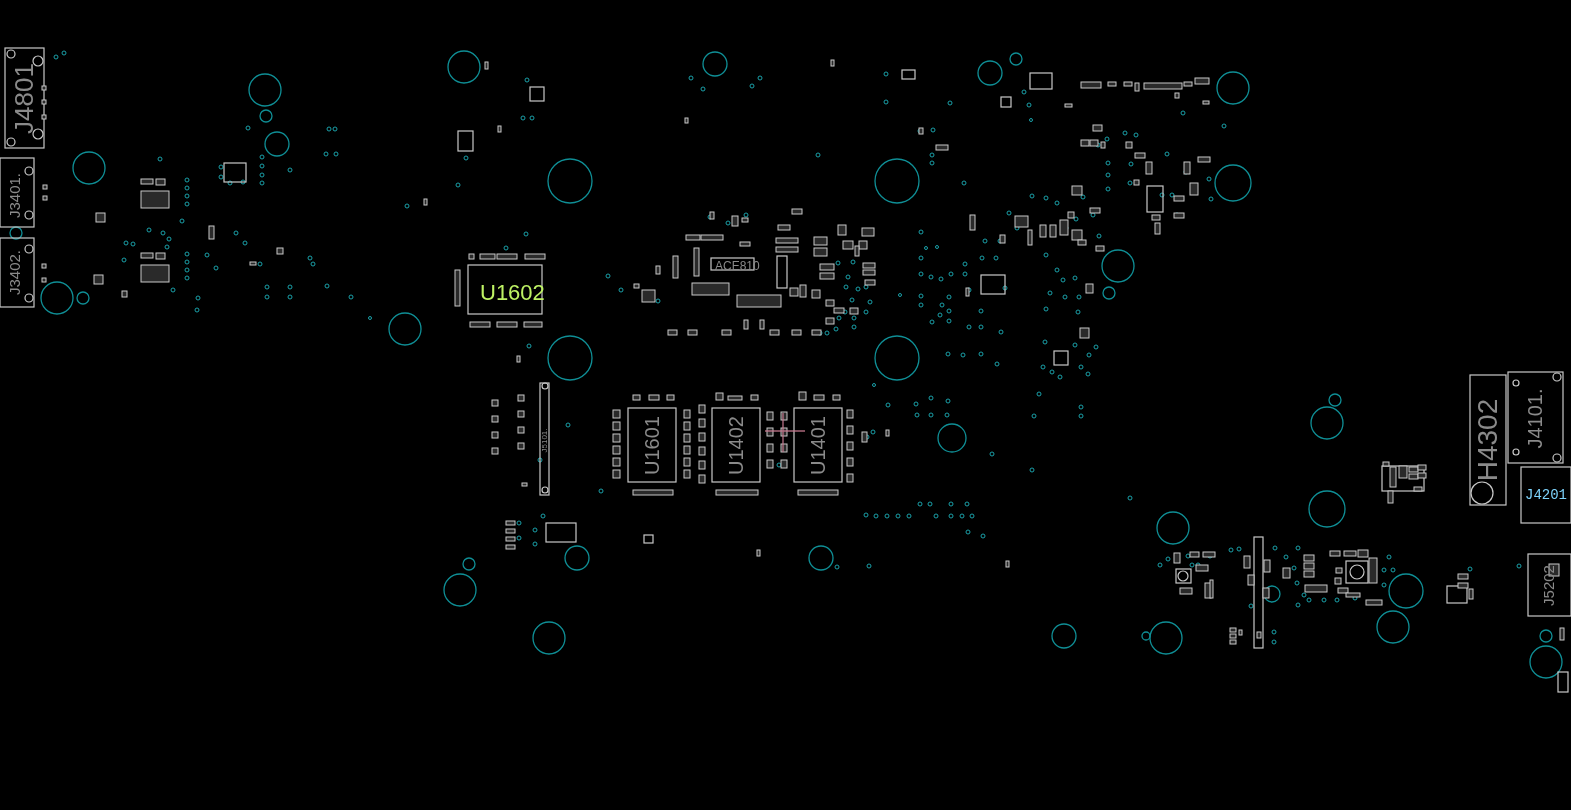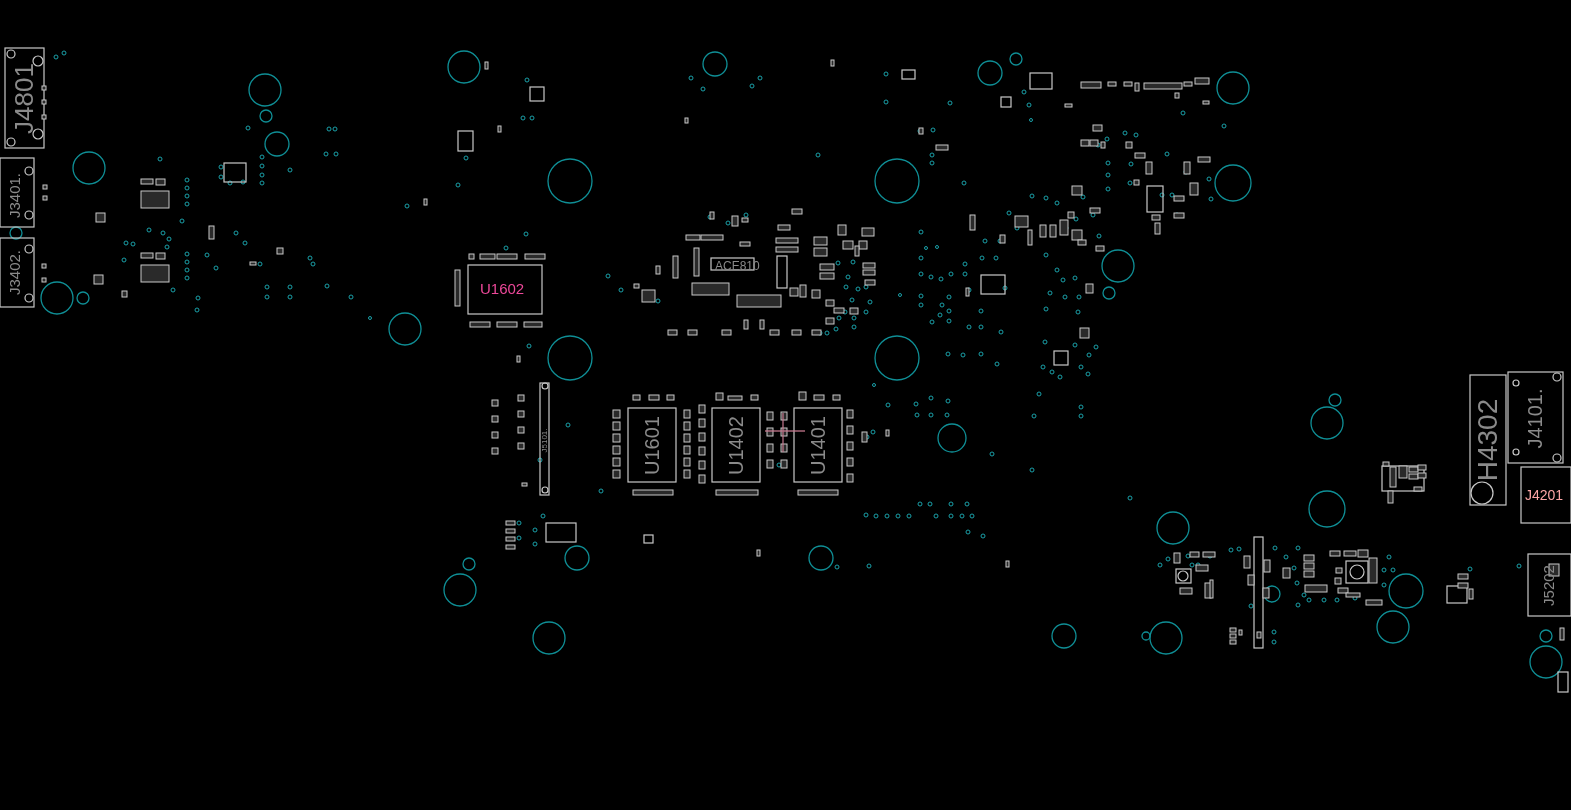--- a/index.html
+++ b/index.html
@@ -593,23 +593,23 @@
   <g stroke="#c87a90" stroke-width="1.4" opacity="0.85">
     <line x1="765" y1="431" x2="805" y2="431"></line>
     <line x1="783" y1="413" x2="783" y2="452"></line>
   </g>
 </svg>
 
 <div id="labels-layer">
     <div class="lbl rot" style="font-size: 26px; color: rgb(138, 138, 138); left: -11.5px; top: 82.5px;">J4801</div>
     <div class="lbl rot" style="font-size: 15px; color: rgb(138, 138, 138); left: -8.5px; top: 186.5px;">J3401.</div>
     <div class="lbl rot" style="font-size: 15px; color: rgb(138, 138, 138); left: -8.5px; top: 263.5px;">J3402.</div>
-    <div class="lbl" style="font-size: 15px; color: #ec4899; left: 480px; top: 280px;">U1602</div>
+    <div class="lbl" style="font-size: 22px; color: #bef264; left: 480px; top: 280px;">U1602</div>
     <div class="lbl rot" style="font-size: 8px; color: rgb(138, 138, 138); left: 532px; top: 435.5px;">J5101.</div>
     <div class="lbl rot" style="font-size: 20px; color: rgb(138, 138, 138); left: 622.5px; top: 433.5px;">U1601</div>
     <div class="lbl rot" style="font-size: 20px; color: rgb(138, 138, 138); left: 706.5px; top: 433.5px;">U1402</div>
     <div class="lbl rot" style="font-size: 20px; color: rgb(138, 138, 138); left: 788.5px; top: 433.5px;">U1401</div>
     <div class="lbl" style="font-size: 12px; color: rgb(138, 138, 138); left: 715px; top: 259px;">ACE810</div>
     <div class="lbl rot" style="font-size: 28px; color: rgb(138, 138, 138); left: 1446.5px; top: 424px;">H4302</div>
     <div class="lbl rot" style="font-size: 20px; color: rgb(138, 138, 138); left: 1505px; top: 406.5px;">J4101.</div>
-    <div class="lbl" style="font-size: 14px; color: #fca5a5; left: 1525px; top: 487px;">J4201</div>
+    <div class="lbl" style="font-size: 14px; color: #7dd3fc; left: 1525px; top: 487px; font-family: Liberation Mono, monospace;">J4201</div>
     <div class="lbl rot" style="font-size: 15px; color: rgb(138, 138, 138); left: 1527.5px; top: 576.5px;">J5202</div>
   </div>
 
 </body></html>

